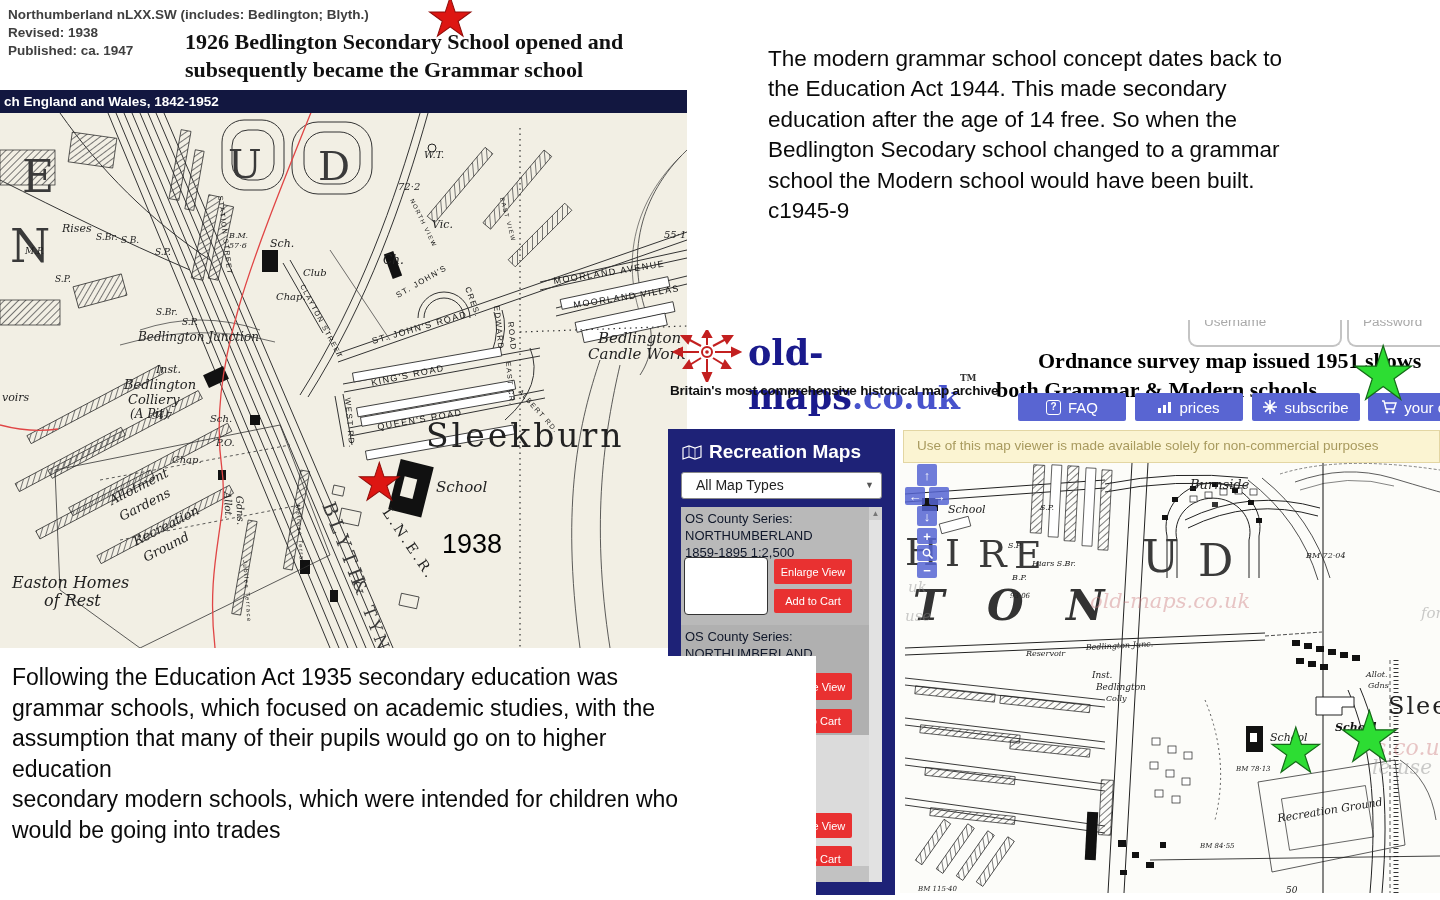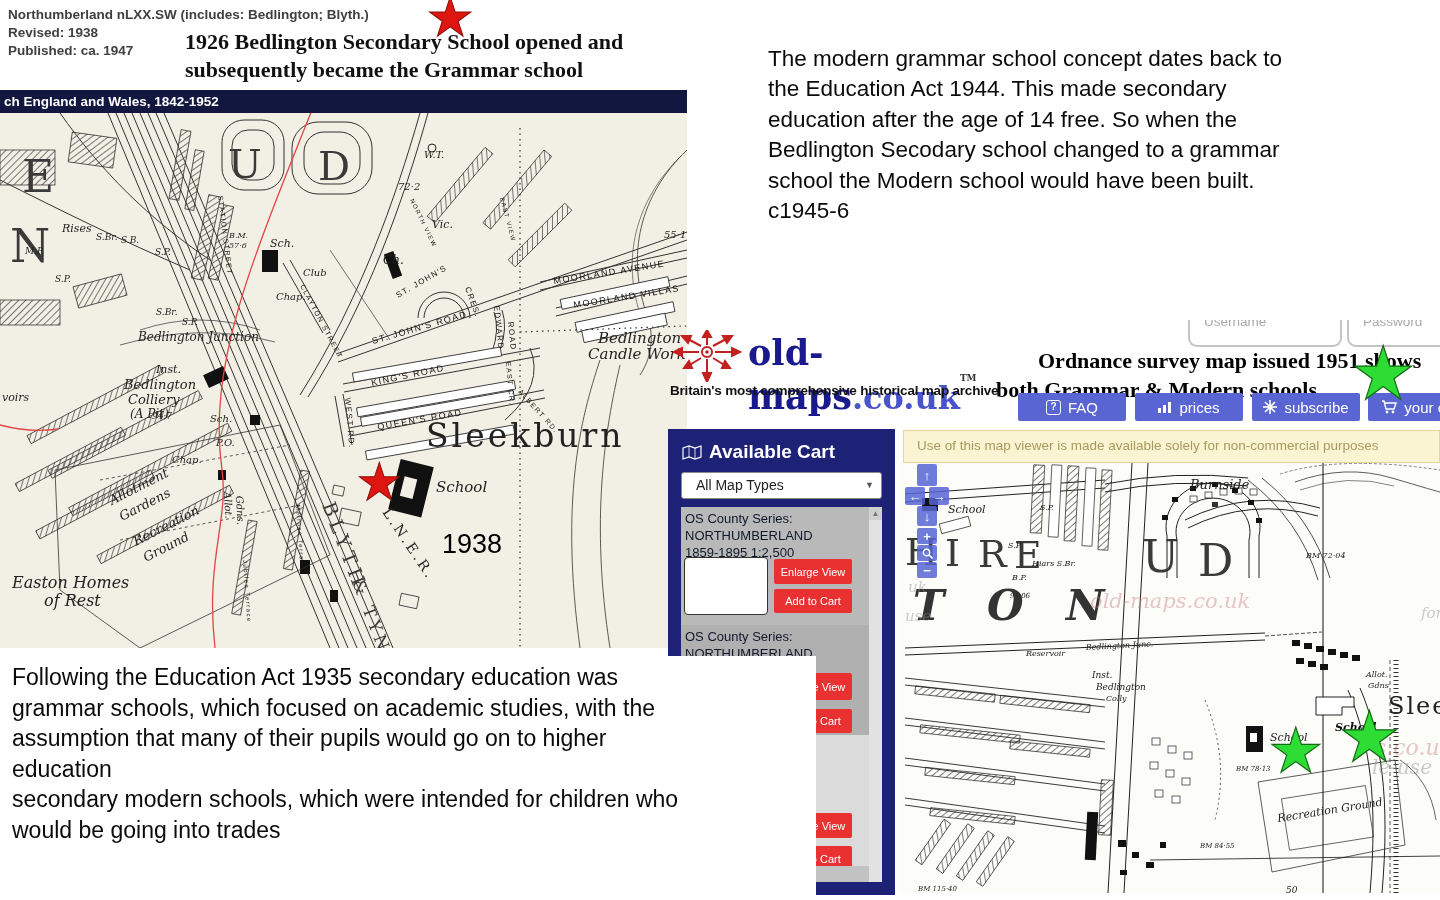--- a/index.html
+++ b/index.html
@@ -98,21 +98,21 @@
     <div>1926 Bedlington Secondary School opened and</div>
     <div>subsequently became the Grammar school</div>
   </div>
 
   <div class="abs right-para">
     <div>The modern grammar school concept dates back to</div>
     <div>the Education Act 1944. This made secondary</div>
     <div>education after the age of 14 free. So when the</div>
     <div>Bedlington Secodary school changed to a grammar</div>
     <div>school the Modern school would have been built.</div>
-    <div>c1945-6</div>
+    <div>c1945-9</div>
   </div>
 
   <div class="abs left-map">
     <div class="navy-bar">ch England and Wales, 1842-1952</div>
     <svg id="leftmap" width="687" height="535" viewBox="0 113 687 535">
       <defs>
         <pattern id="h1" width="5" height="5" patternUnits="userSpaceOnUse" patternTransform="rotate(45)">
           <line x1="0" y1="0" x2="0" y2="5" stroke="#555" stroke-width="1.6"></line>
         </pattern>
       </defs>
@@ -381,21 +381,21 @@
     <span>your cart</span>
   </div>
 
   <div class="abs sidebar">
     <div class="sb-title">
       <svg width="20" height="15" viewBox="0 0 20 15">
         <path d="M1,3 L7,1 L13,3 L19,1 L19,12 L13,14 L7,12 L1,14 Z" stroke="#fff" fill="none" stroke-width="1.2"></path>
         <line x1="7" y1="1" x2="7" y2="12" stroke="#fff" stroke-width="0.8"></line>
         <line x1="13" y1="3" x2="13" y2="14" stroke="#fff" stroke-width="0.8"></line>
       </svg>
-      <span>Available Cart</span>
+      <span>Recreation Maps</span>
     </div>
     <div class="sb-dd">
       <span>All Map Types</span>
       <span class="caret">▼</span>
     </div>
     <div class="sb-list">
 
       <div class="sb-item" style="top:0;height:118px;background:#b9b9b9;">
         <div class="sb-links">
           <div>OS County Series:</div>

